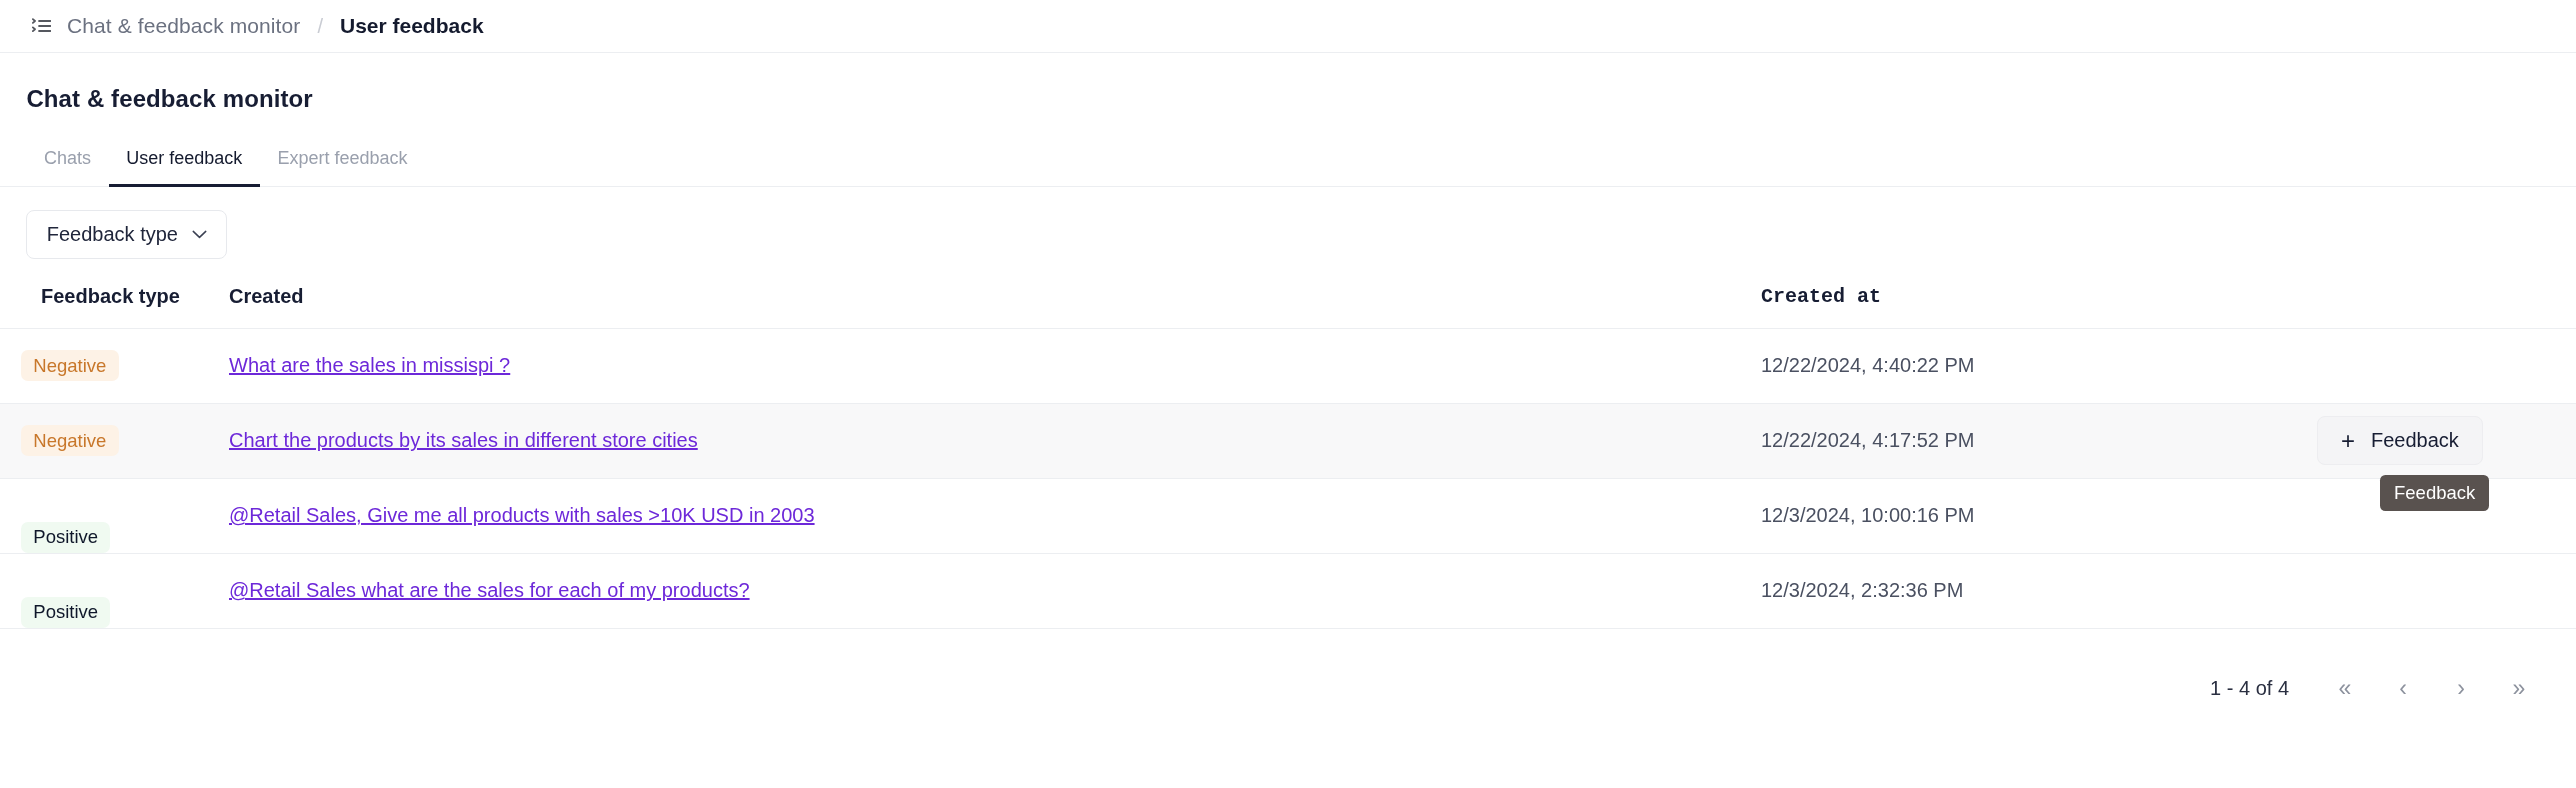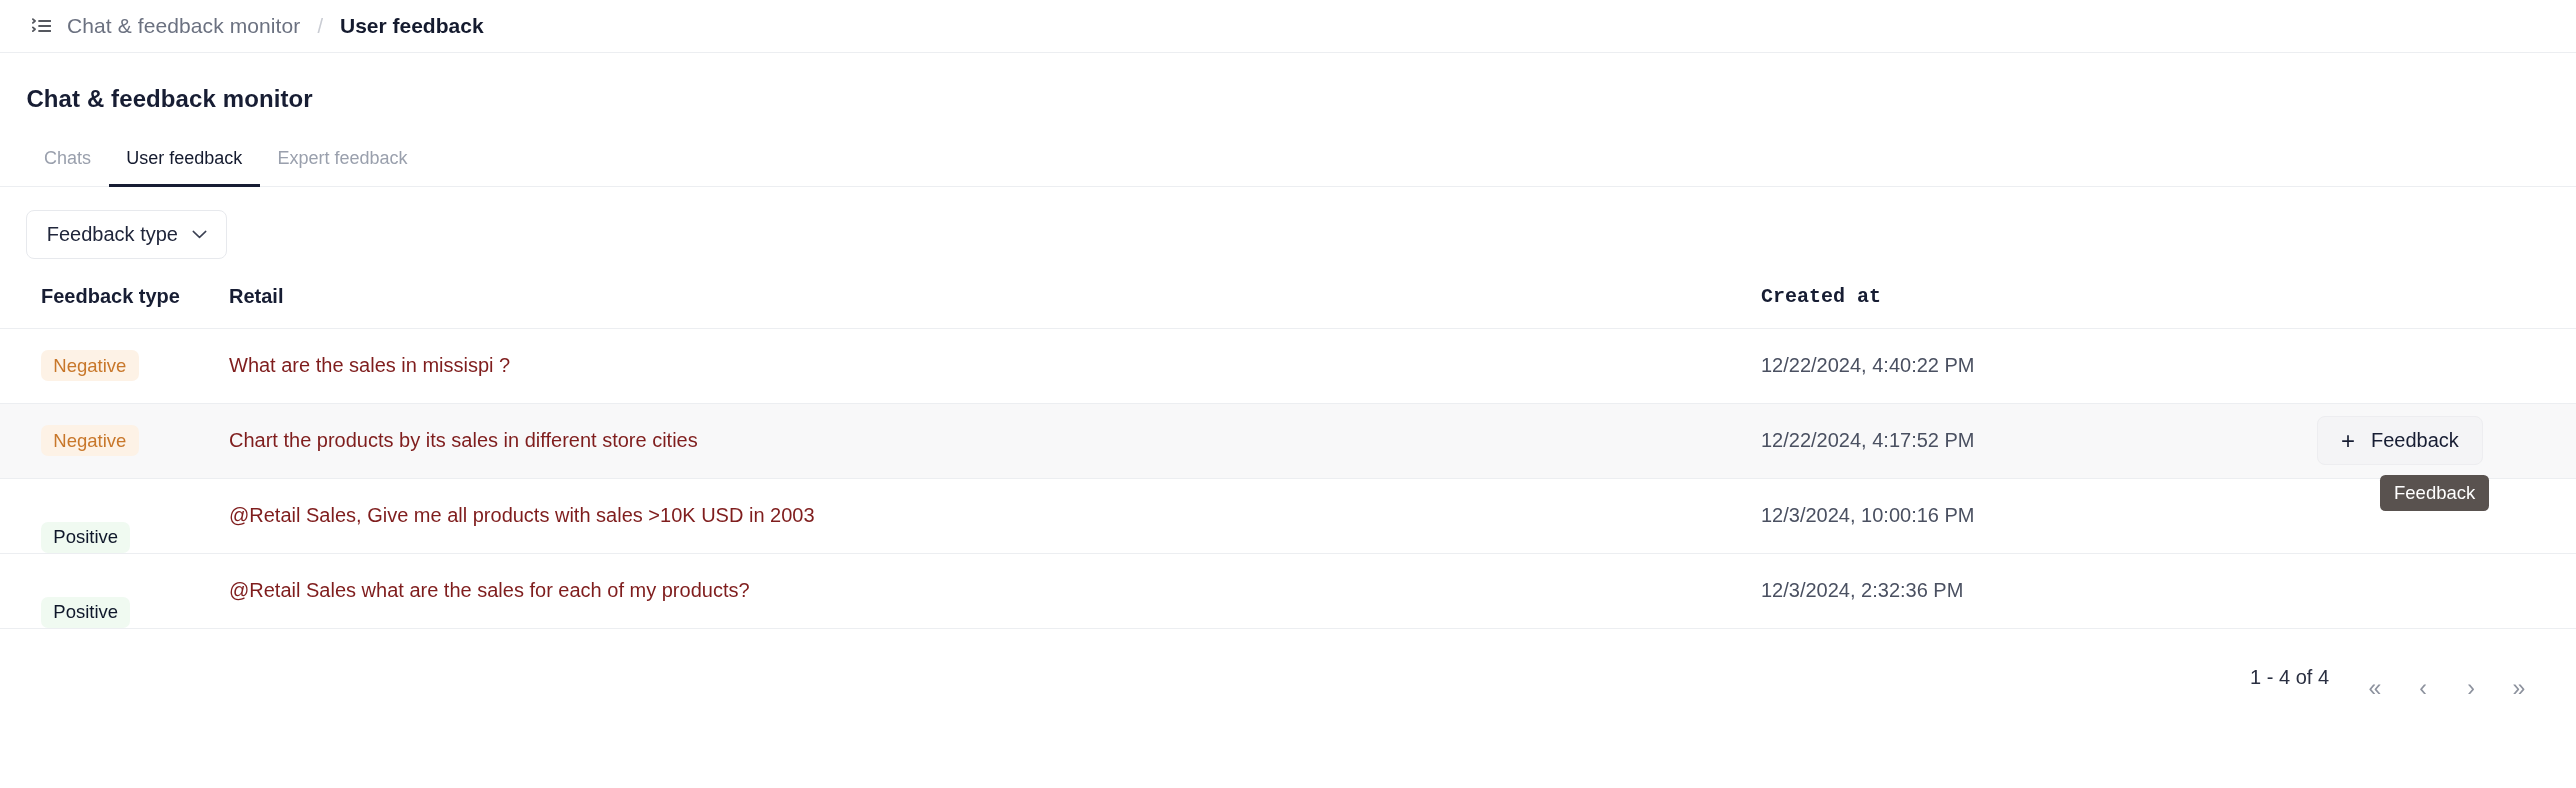--- a/index.html
+++ b/index.html
@@ -131,36 +131,36 @@
   th.col-date  { width: 547px; padding-left: 23px; font-family: Liberation Mono, monospace; }
   th.col-act   { width: 291px; }
 
   tbody tr { height: 75px; border-bottom: 0.9px solid #eceef1; }
   tbody tr.hover { background: #f8f8f9; }
   tbody td {
     font-size: 20px;
     color: #232838;
     vertical-align: middle;
   }
-  td.col-type { padding-left: 41px; }
+  td.col-type { padding-left: 21px; }
   td.col-date { padding-left: 23px; color: #4a5061; white-space: nowrap; }
   td.col-act  { position: relative; }
 
   .badge {
     display: inline-block;
     font-size: 18.5px;
     border-radius: 7px;
     padding: 6.2px 12.3px;
     line-height: 1;
     white-space: nowrap;
   }
   .badge.negative { color: #c8772a; background: #fdf2e6; }
   .badge.positive { color: #0f172a; background: #f0faf1; margin-top: 43px; }
 
-  .msg { color: #7f1d1d; white-space: nowrap; }
+  .msg { color: #6d28d9; white-space: nowrap; text-decoration: underline; }
 
   
   .fb-btn {
     display: inline-flex;
     align-items: center;
     gap: 16px;
     height: 49px;
     padding: 0 23px;
     border-radius: 8px;
     border: 0.9px solid #ededf0;
@@ -190,22 +190,23 @@
     border-radius: 5.3px;
     padding: 7px 14px;
     white-space: nowrap;
     pointer-events: none;
     z-index: 30;
   }
 
   
   .pagination {
     display: flex;
+    align-items: center;
     justify-content: flex-end;
-    gap: 2px;
+    gap: 12px;
     padding: 37px 34px 0 0;
   }
   .page-range {
     font-size: 20px;
     color: #2a2f41;
     margin-right: 21px;
     white-space: nowrap;
   }
   .pg-btn {
     width: 46px;
@@ -258,21 +259,21 @@
       </svg>
     </span>
   </button>
 </div>
 
 <div class="table-wrap">
   <table>
     <thead>
       <tr>
         <th class="col-type">Feedback type</th>
-        <th class="col-msg">Retail</th>
+        <th class="col-msg">Created</th>
         <th class="col-date">Created at</th>
         <th class="col-act"></th>
       </tr>
     </thead>
     <tbody>
       <tr>
         <td class="col-type">
           <span class="badge negative">Negative</span>
         </td>
         <td class="col-msg">

